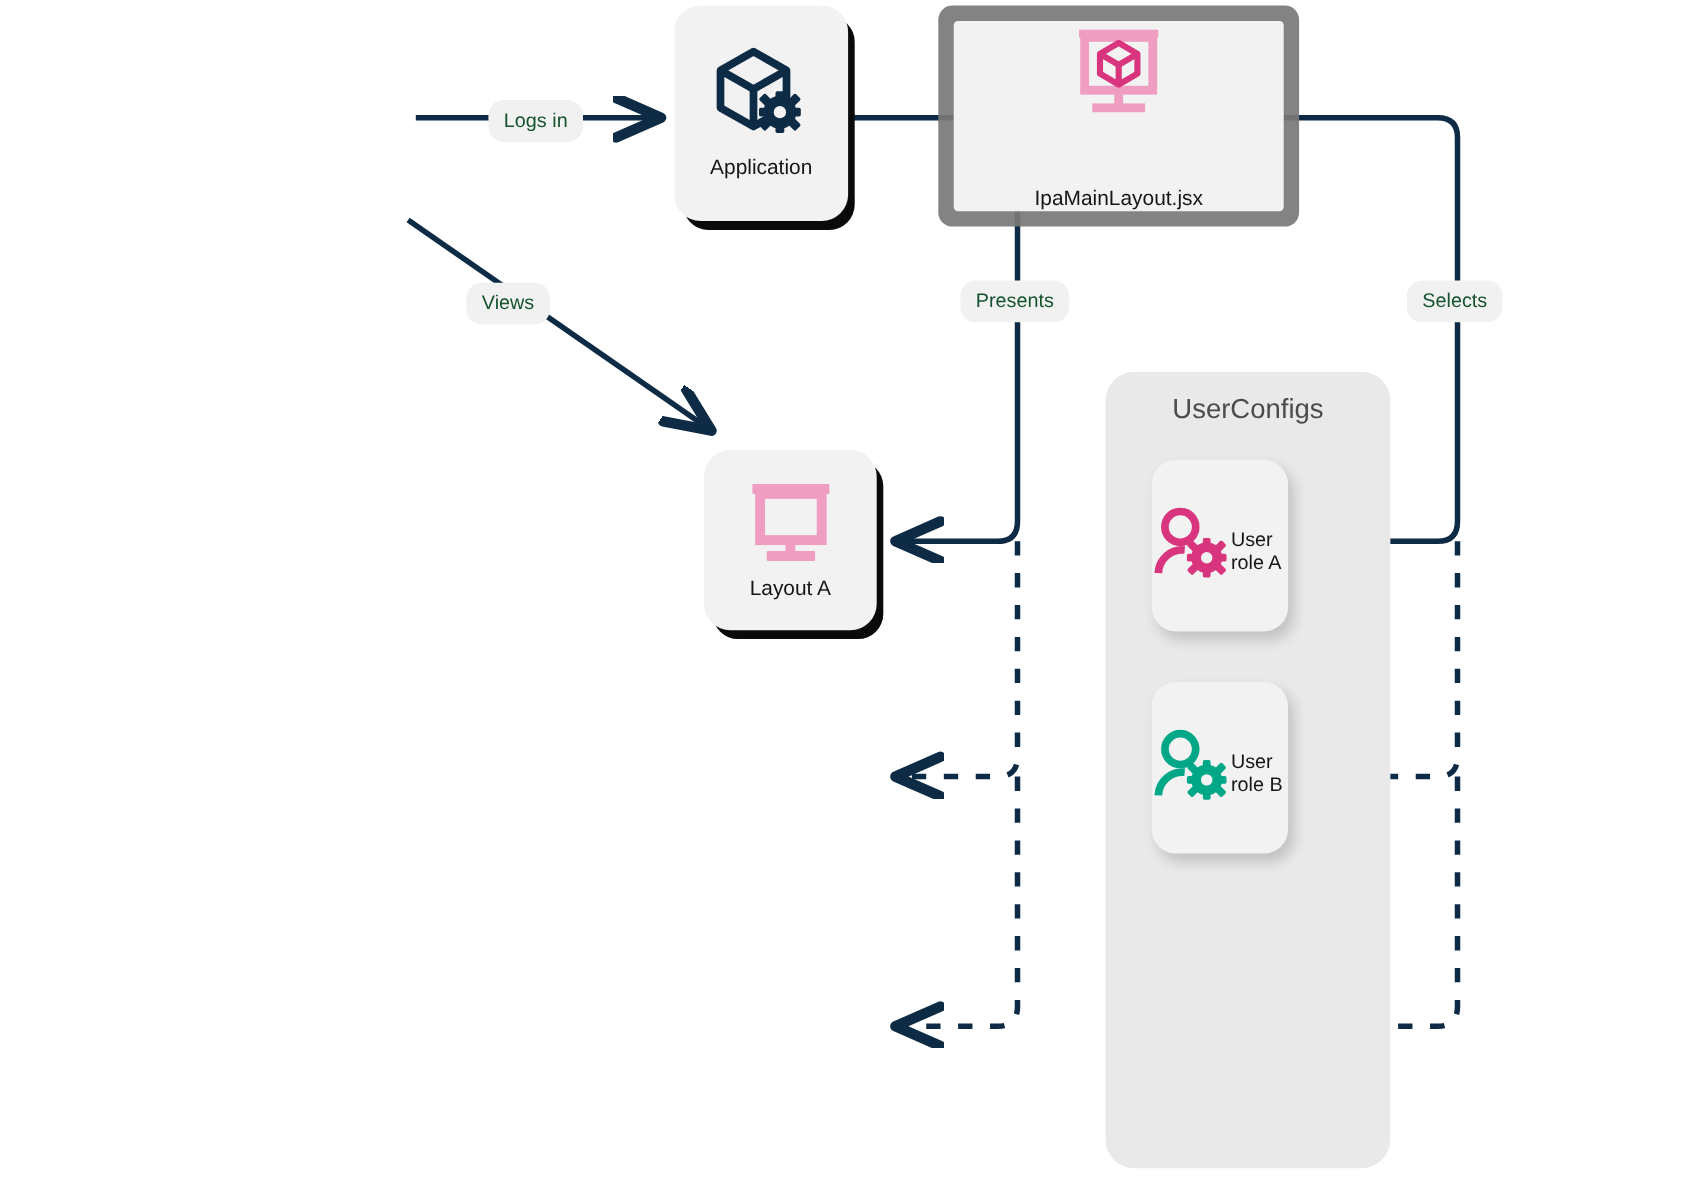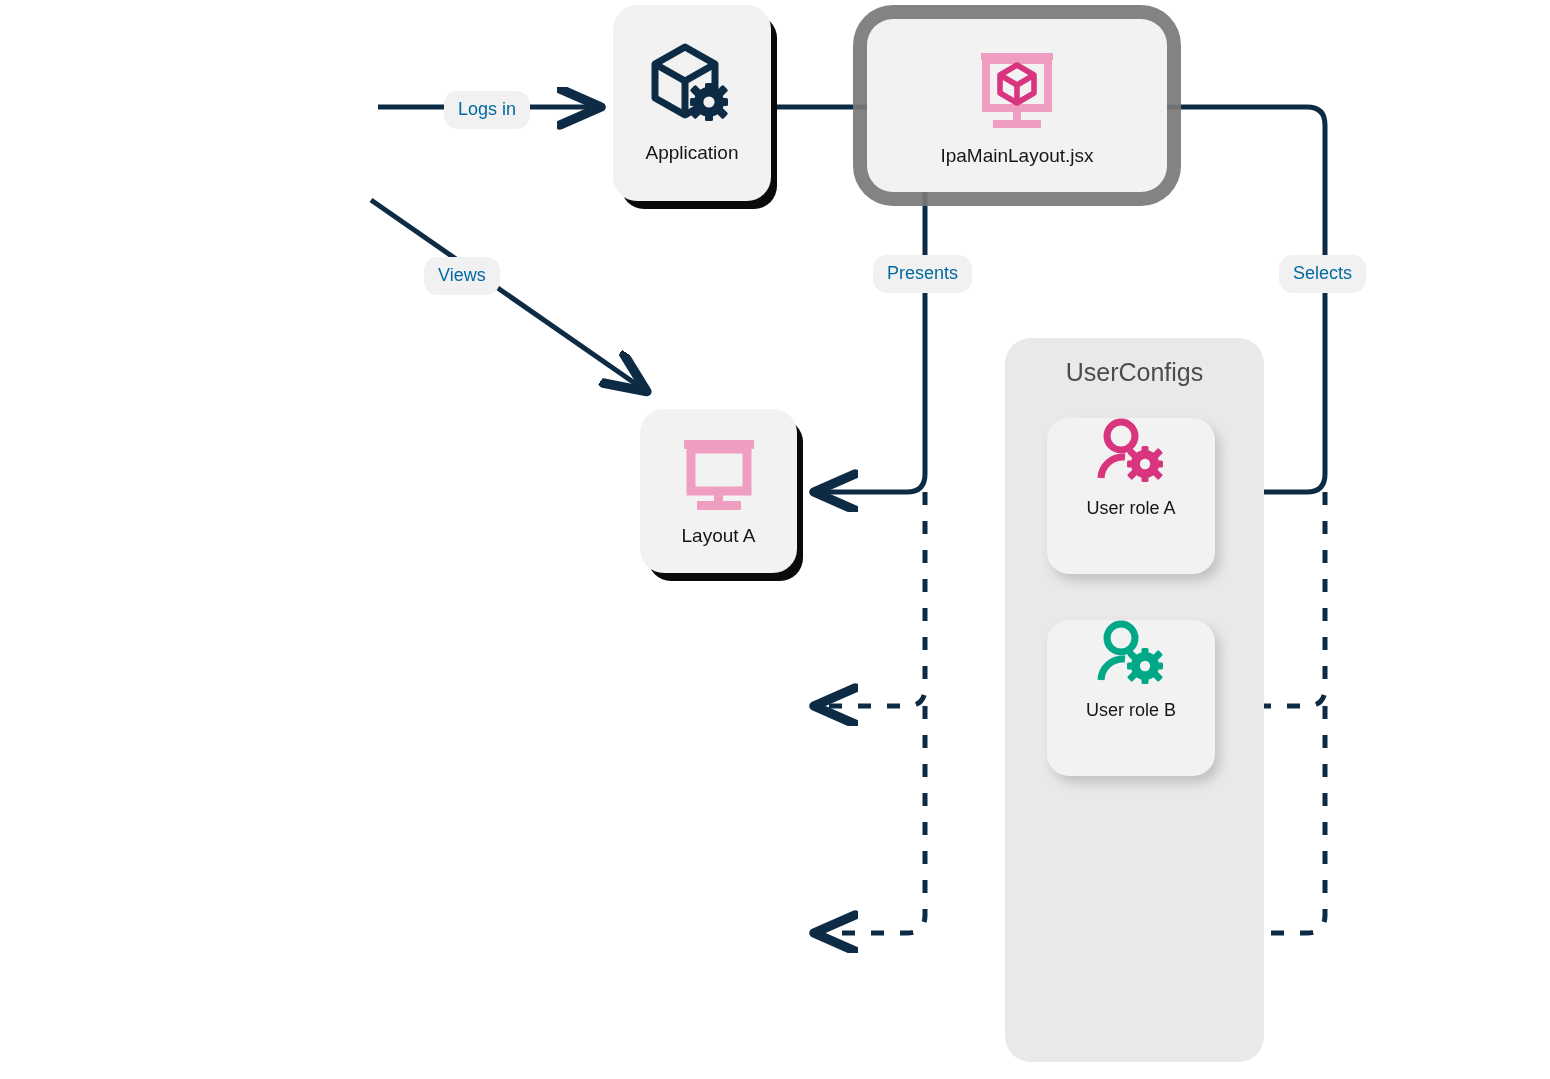--- a/index.html
+++ b/index.html
@@ -39,21 +39,21 @@
   
   .shadow-soft{ box-shadow: 5px 7px 12px rgba(0,0,0,0.17); }
 
   
   #n-session{ left:214px;  top:6px;   width:160px; height:192px; }
   #n-session .lbl{ font-size:19px; margin-top:16px; }
 
   #n-application{ left:613px; top:5px; width:158px; height:196px; }
   #n-application .lbl{ font-size:19px; margin-top:14px; }
 
-  #n-mainlayout{ left:867px; top:19px; width:300px; height:173px; border-radius:26px;}
+  #n-mainlayout{ left:867px; top:19px; width:300px; height:173px; border-radius:4px;justify-content:space-between;}
   #n-mainlayout .lbl{ font-size:19px; margin-top:12px; }
 
   #n-layout-a{ left:640px; top:409px; width:157px; height:164px; }
   #n-layout-b{ left:640px; top:629px; width:157px; height:164px; }
   #n-layout-c{ left:640px; top:852px; width:157px; height:164px; }
   .layoutcard .lbl{ font-size:19px; margin-top:12px; }
 
   
   #grp-userconfigs{
     position:absolute;
@@ -67,38 +67,38 @@
   #grp-userconfigs .grp-title{
     position:absolute;
     left:0; top:20px; width:100%;
     text-align:center;
     font-size:25px;
     color:#4c4c4c;
   }
   .rolecard{
     position:absolute;
     left:42px;
-    width:168px; height:156px;
+    width:124px; height:156px;
     background:#f2f2f2;
     border-radius:22px;
-    display:flex;flex-direction:column;
+    display:flex;flex-direction:row;
     align-items:center;justify-content:flex-start;
     z-index:6;
   }
   #n-role-a{ top:80px; }
   #n-role-b{ top:282px; }
   #n-role-c{ top:505px; }
   .rolecard .lbl{ font-size:18px; margin-top:10px; color:#161616;}
 
   
   .elabel{
     position:absolute;
     background:#f1f1f1;
     border-radius:14px;
-    color:#0369a1;
+    color:#14532d;
     font-size:18px;
     line-height:1;
     padding:9px 14px 11px 14px;
     white-space:nowrap;
     z-index:8;
   }
   #lbl-logsin{ left:444px; top:91px; }
   #lbl-views { left:424px; top:257px; }
   #lbl-presents{ left:873px; top:255px; }
   #lbl-selects{ left:1279px; top:255px; }

